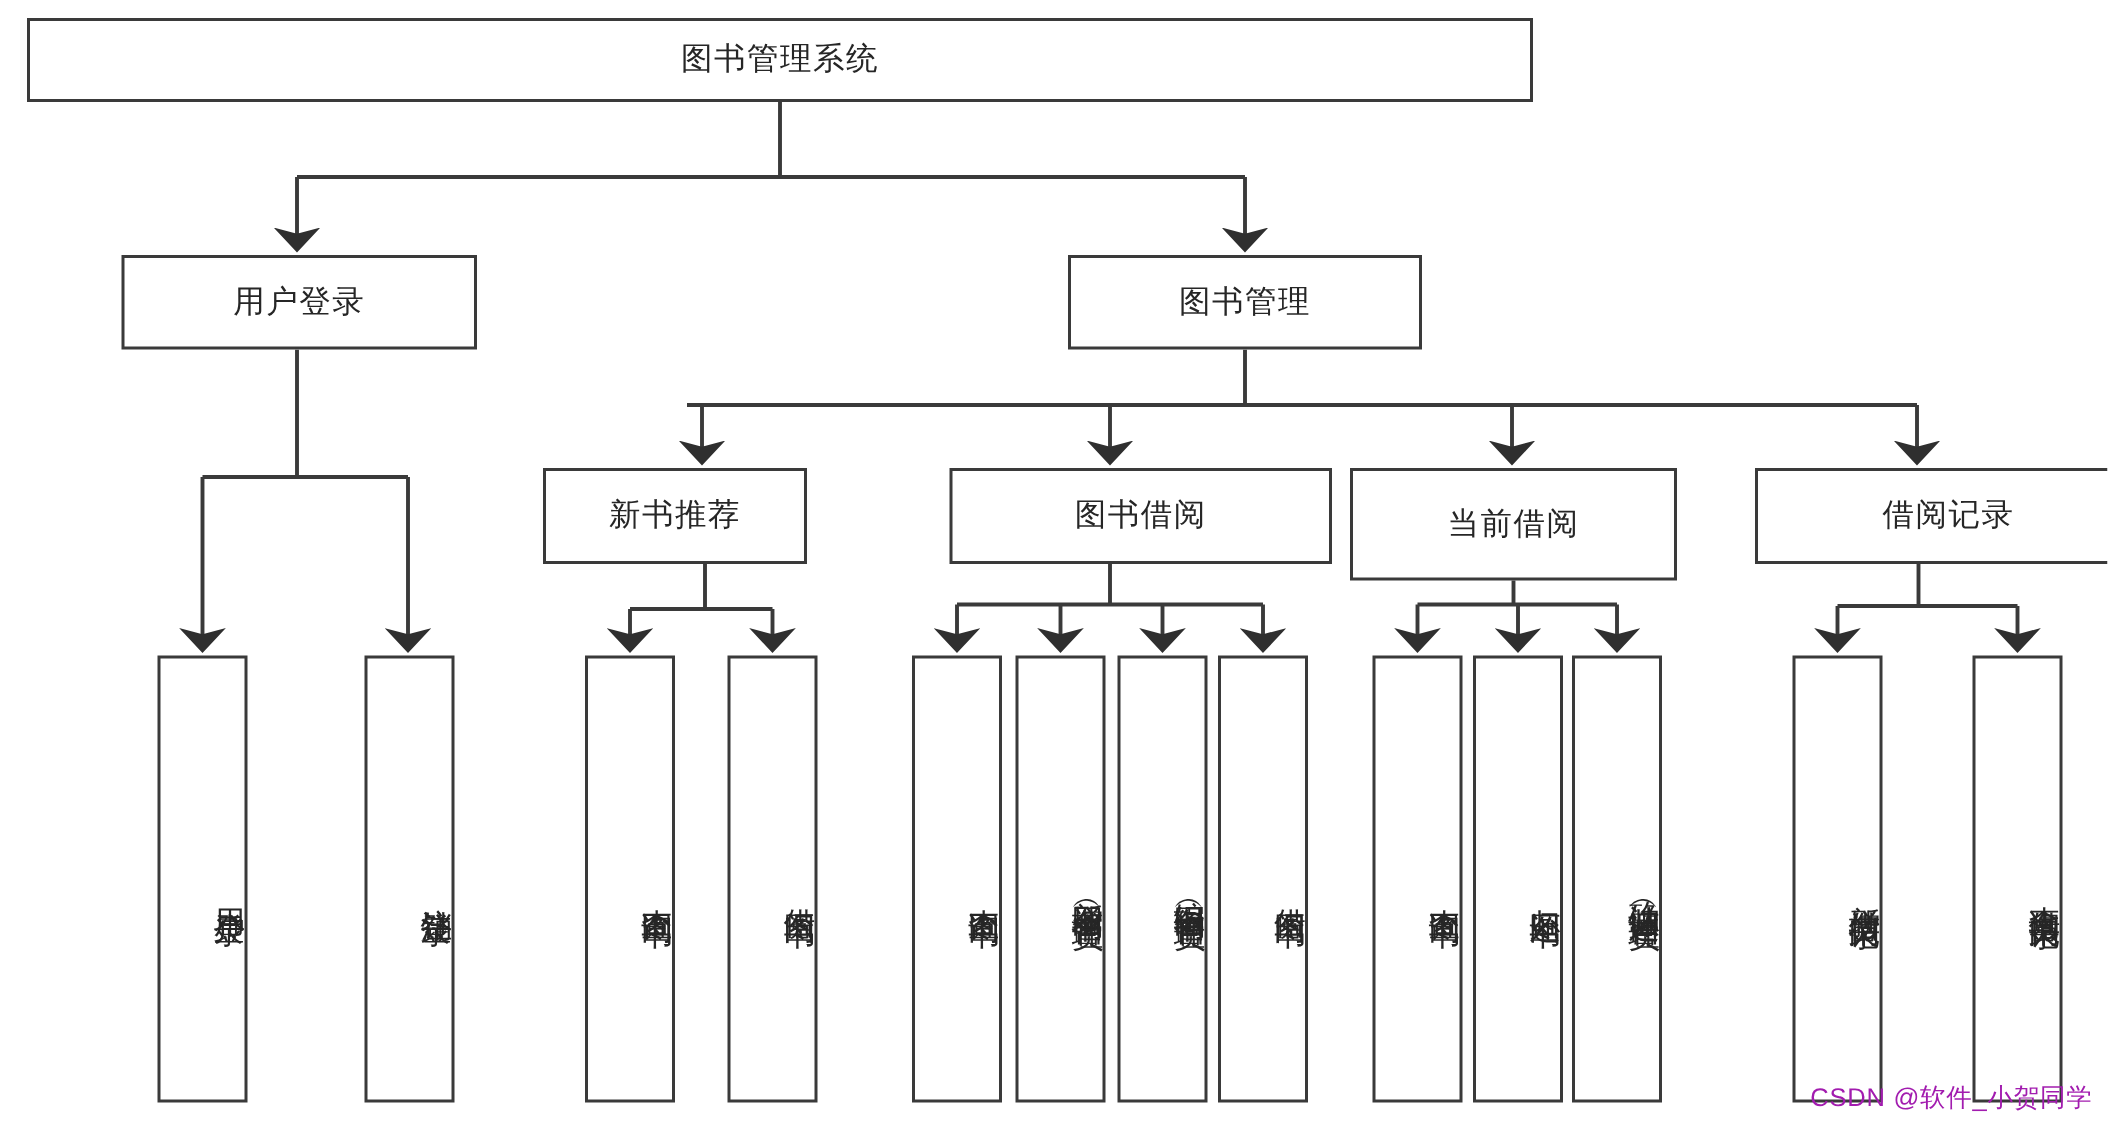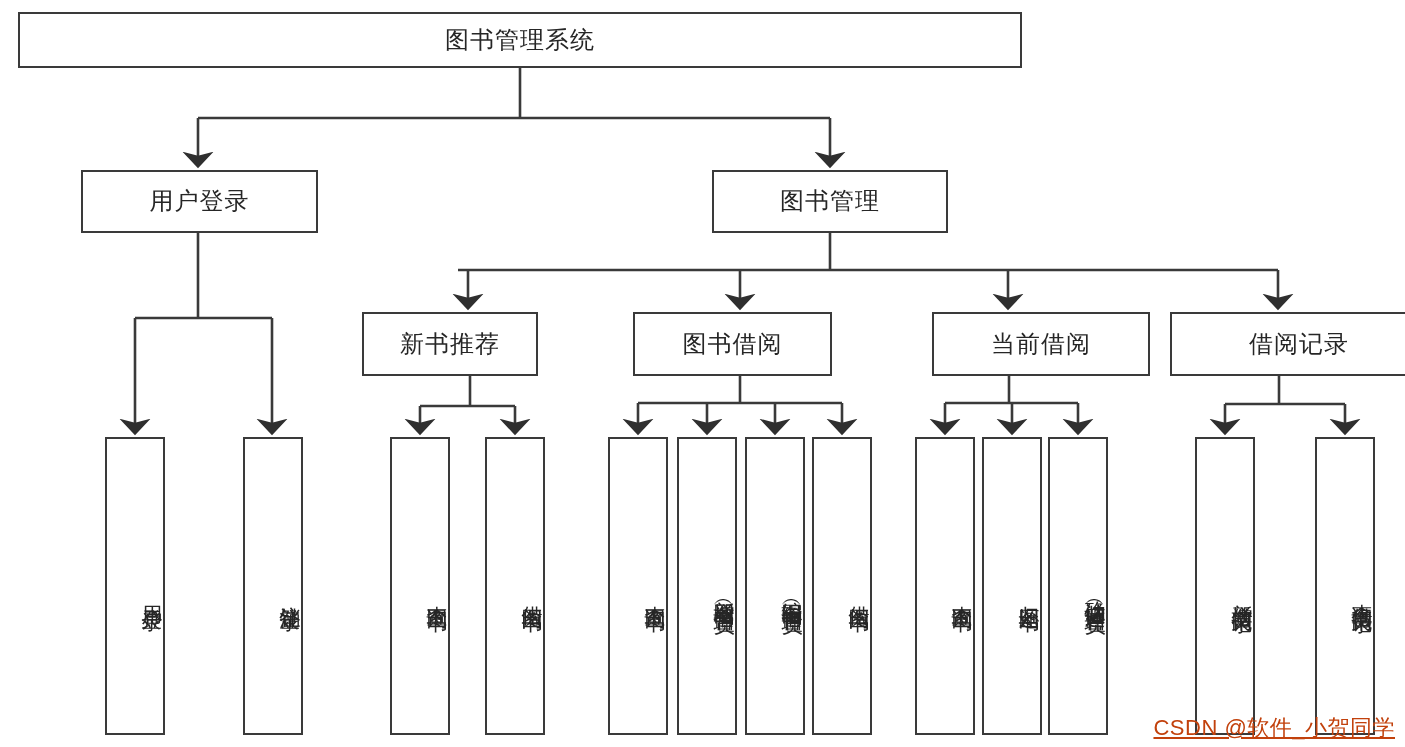--- a/index.html
+++ b/index.html
@@ -28,21 +28,21 @@
     background:#ffffff;
     border:2.5px solid #3a3a3a;
     display:flex;
     align-items:center;
     justify-content:center;
     text-align:center;
     color:#262626;
     z-index:2;
   }
   .node.h{
-    font-size:24px;
+    font-size:21px;
     letter-spacing:1px;
     line-height:1.2;
     font-family:Liberation Serif, serif;
   }
   .node.leaf{
     font-size:21px;
     letter-spacing:2px;
     writing-mode:vertical-rl;
     text-orientation:upright;
     align-items:flex-start;
@@ -52,27 +52,26 @@
   }
   .node.leaf > span{
     writing-mode:vertical-rl;
     text-orientation:upright;
     display:block;
   }
   .watermark{
     position:absolute;
     right:10px;
     bottom:4px;
-    font-size:22px;
-    color:#c2410c;
+    font-size:17px;
+    color:#a21caf;
     letter-spacing:0.5px;
     z-index:5;
     white-space:nowrap;
     user-select:none;
-    text-decoration:underline;
   }
 </style>
 </head>
 <body>
 
 <div id="canvas">
 
   <svg id="wires" viewBox="0 0 1405 747">
     <defs>
       <marker id="arrow" markerWidth="10" markerHeight="12" refX="3.2" refY="6" orient="auto" markerUnits="strokeWidth">
@@ -122,22 +121,22 @@
       <path d="M1345,404 L1345,427" marker-end="url(#arrow)"></path>
     </g>
   </svg>
 
   <div class="node h" style="left:18px;top:12px;width:1004px;height:56px;">图书管理系统</div>
 
   <div class="node h" style="left:81px;top:170px;width:237px;height:63px;">用户登录</div>
   <div class="node h" style="left:712px;top:170px;width:236px;height:63px;">图书管理</div>
 
   <div class="node h" style="left:362px;top:312px;width:176px;height:64px;">新书推荐</div>
-  <div class="node h" style="left:633px;top:312px;width:199px;height:64px;">图书借阅</div>
-  <div class="node h" style="left:932px;top:312px;width:218px;height:64px;">当前借阅</div>
+  <div class="node h" style="left:633px;top:312px;width:255px;height:64px;">图书借阅</div>
+  <div class="node h" style="left:900px;top:312px;width:218px;height:75px;">当前借阅</div>
   <div class="node h" style="left:1170px;top:312px;width:258px;height:64px;">借阅记录</div>
 
   <div class="node leaf" style="left:105px;top:437px;width:60px;height:298px;">
     <span>用户登录</span>
   </div>
   <div class="node leaf" style="left:243px;top:437px;width:60px;height:298px;">
     <span>注销登录</span>
   </div>
 
   <div class="node leaf" style="left:390px;top:437px;width:60px;height:298px;">

